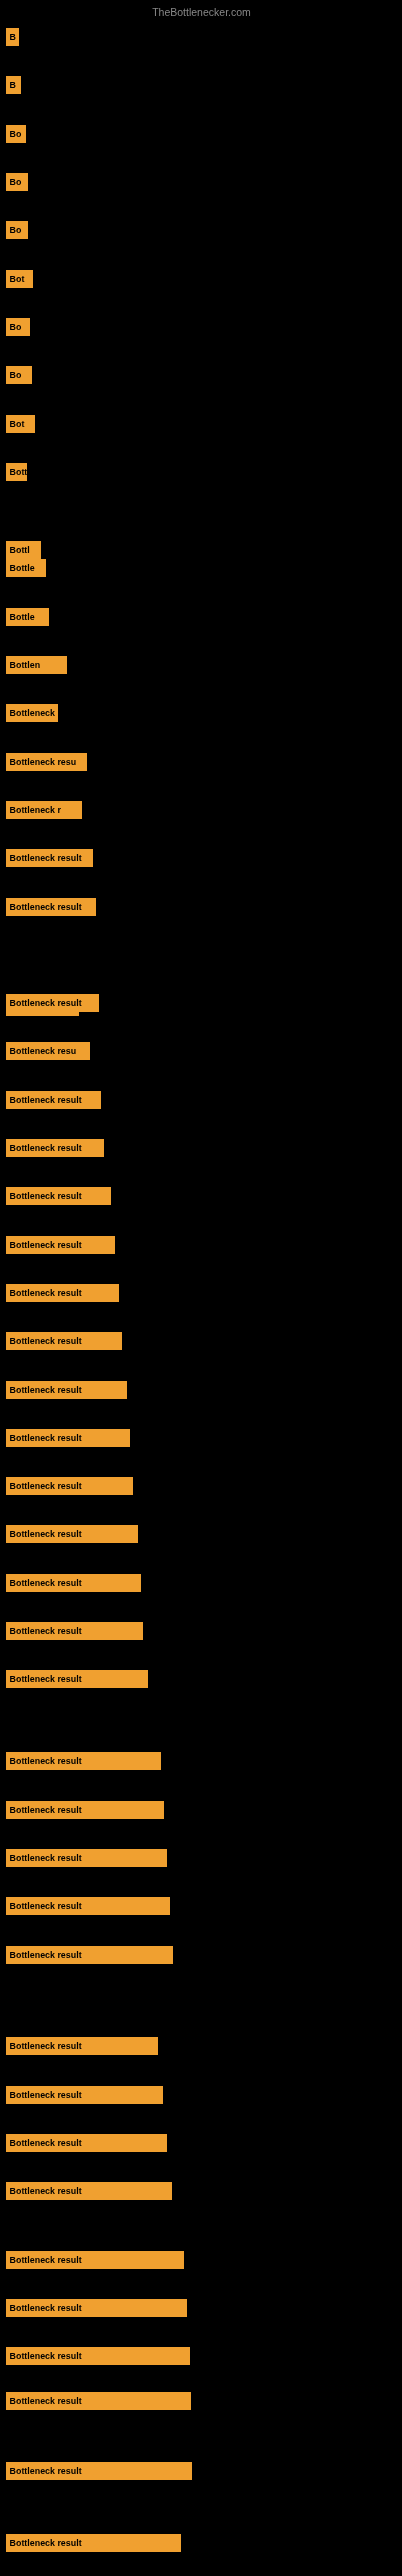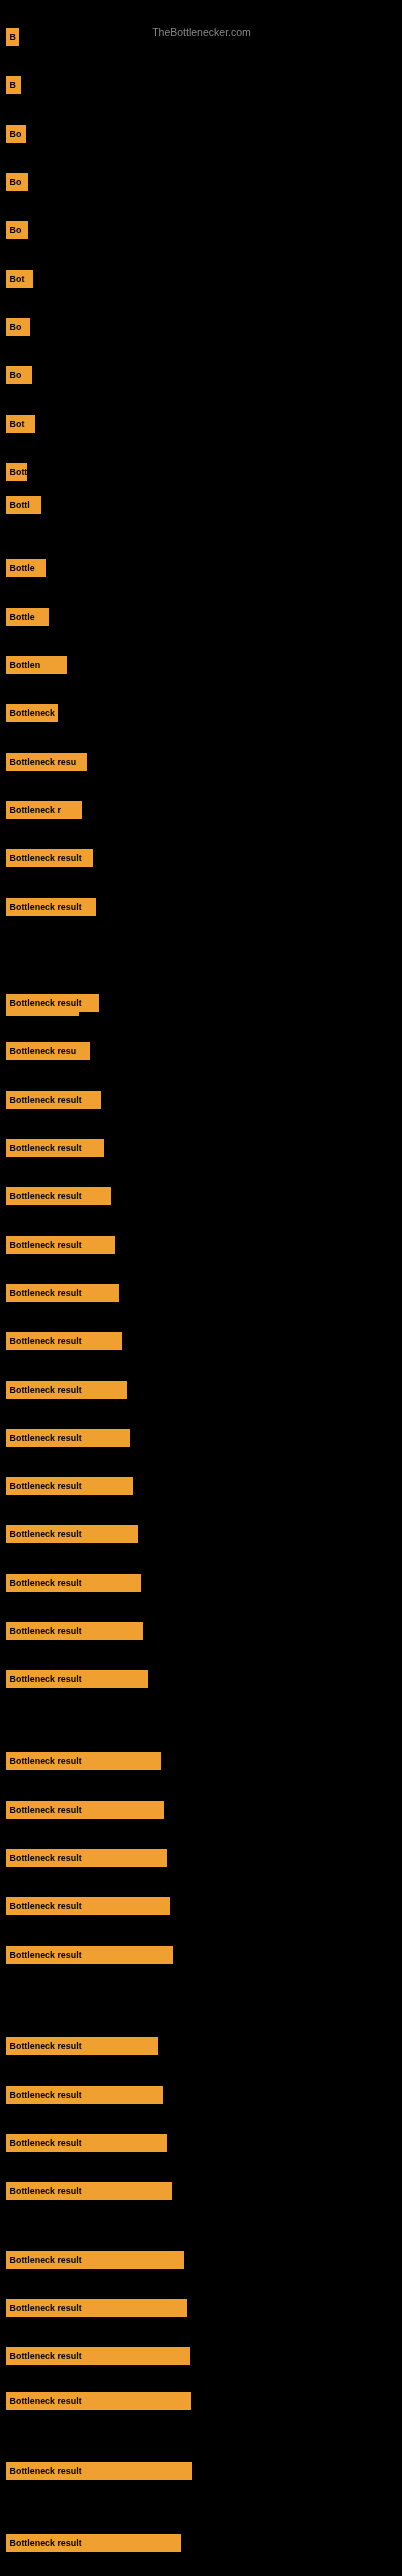--- a/index.html
+++ b/index.html
@@ -18,21 +18,20 @@
     }
 
     .site-title {
       position: absolute;
       top: 6.4px;
       left: 50%;
       transform: translateX(-50%);
       color: #888888;
       font-size: 10.5px;
       white-space: nowrap;
-      margin-top: 20px;
     }
 
     .bar-item {
       position: absolute;
       left: 6.4px;
       background-color: #f0a030;
       height: 17.7px;
       display: flex;
       align-items: center;
       padding-left: 3.2px;
@@ -75,21 +74,21 @@
     </div>
     <div class="bar-item" style="top: 366px; width: 26px;">
       <span>Bo</span>
     </div>
     <div class="bar-item" style="top: 415px; width: 29px;">
       <span>Bot</span>
     </div>
     <div class="bar-item" style="top: 463px; width: 21px;">
       <span>Bott</span>
     </div>
-    <div class="bar-item" style="top: 496px; width: 35px;">
+    <div class="bar-item" style="top: 541px; width: 35px;">
       <span>Bottl</span>
     </div>
     <div class="bar-item" style="top: 559px; width: 40px;">
       <span>Bottle</span>
     </div>
     <div class="bar-item" style="top: 608px; width: 43px;">
       <span>Bottle</span>
     </div>
     <div class="bar-item" style="top: 656px; width: 61px;">
       <span>Bottlen</span>

